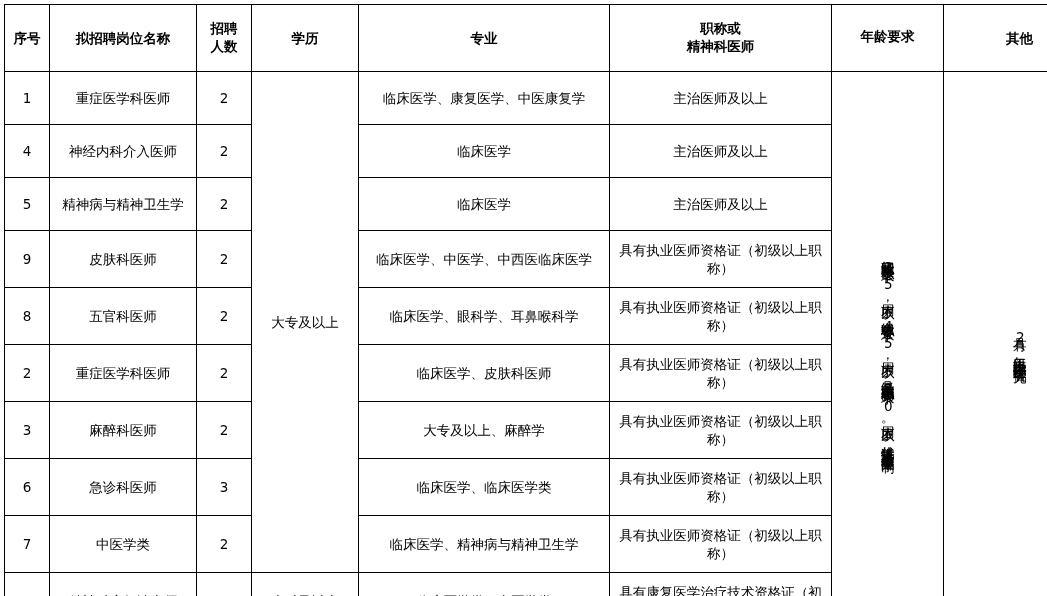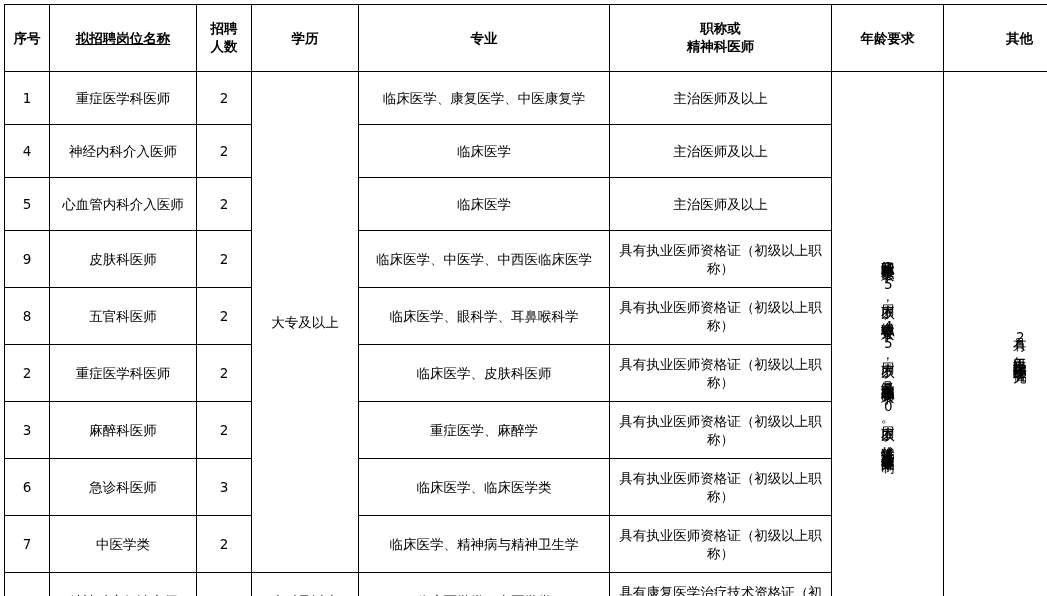--- a/index.html
+++ b/index.html
@@ -36,26 +36,26 @@
     line-height: 1.35;
     word-break: break-all;
   }
   td.head {
     font-weight: bold;
     font-size: 14px;
     height: 62px;
     padding: 2px 2px;
   }
   td.c-seq       { width: 38px; }
-  td.c-post      { width: 140px; text-decoration: underline; }
+  td.c-post      { width: 140px; }
   td.c-num       { width: 48px; }
   td.c-edu       { width: 100px; }
   td.c-major     { width: 244px; }
   td.c-title     { width: 215px; }
-  td.c-age       { width: 105px; }
+  td.c-age       { width: 105px; font-family: Liberation Mono, monospace; }
   td.c-other     { width: 145px; }
 
   td.left {
     text-align: left;
     padding-left: 6px;
     margin-left: 40px;
   }
   td.rowh { height: 48px; }
   td.rowh2 { height: 52px; }
 
@@ -124,21 +124,21 @@
       <tr>
         <td class="rowh">4</td>
         <td>神经内科介入医师</td>
         <td>2</td>
         <td class="left">临床医学</td>
         <td>主治医师及以上</td>
       </tr>
 
       <tr>
         <td class="rowh">5</td>
-        <td>心血管内科介入医师</td>
+        <td>精神病与精神卫生学</td>
         <td>2</td>
         <td class="left">临床医学</td>
         <td>主治医师及以上</td>
       </tr>
 
       <tr>
         <td class="rowh2">9</td>
         <td>皮肤科医师</td>
         <td>2</td>
         <td class="left">临床医学、中医学、中西医临床医学</td>
@@ -158,21 +158,21 @@
         <td>重症医学科医师</td>
         <td>2</td>
         <td class="left">临床医学、皮肤科医师</td>
         <td>具有执业医师资格证（初级以上职称）</td>
       </tr>
 
       <tr>
         <td class="rowh2">3</td>
         <td>麻醉科医师</td>
         <td>2</td>
-        <td class="left">重症医学、麻醉学</td>
+        <td class="left">大专及以上、麻醉学</td>
         <td>具有执业医师资格证（初级以上职称）</td>
       </tr>
 
       <tr>
         <td class="rowh2">6</td>
         <td>急诊科医师</td>
         <td>3</td>
         <td class="left">临床医学、临床医学类</td>
         <td>具有执业医师资格证（初级以上职称）</td>
       </tr>

